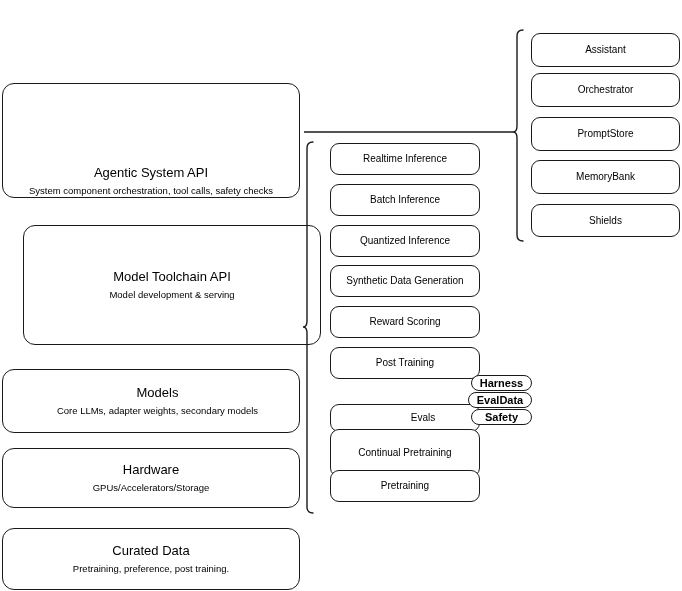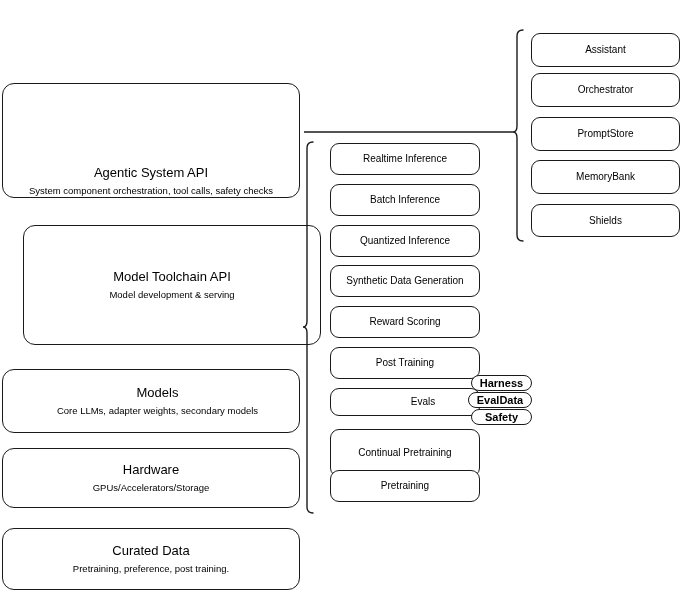--- a/index.html
+++ b/index.html
@@ -132,21 +132,21 @@
   </div>
   <div class="stack-box" style="left:330px; top:265px; width:150px; height:32px;">
     <span>Synthetic Data Generation</span>
   </div>
   <div class="stack-box" style="left:330px; top:306px; width:150px; height:32px;">
     <span>Reward Scoring</span>
   </div>
   <div class="stack-box" style="left:330px; top:347px; width:150px; height:32px;border-radius:9px;">
     <span>Post Training</span>
   </div>
-  <div class="stack-box" style="left:330px; top:388px; width:150px; height:28px;padding-left:36px;">
+  <div class="stack-box" style="left:330px; top:404px; width:150px; height:28px;padding-left:36px;">
     <span>Evals</span>
   </div>
   <div class="stack-box" style="left:330px; top:429px; width:150px; height:48px;">
     <span>Continual Pretraining</span>
   </div>
   <div class="stack-box" style="left:330px; top:470px; width:150px; height:32px;">
     <span>Pretraining</span>
   </div>
 
   <div class="pill" style="left:471px; top:375px; width:61px; height:16px;">

